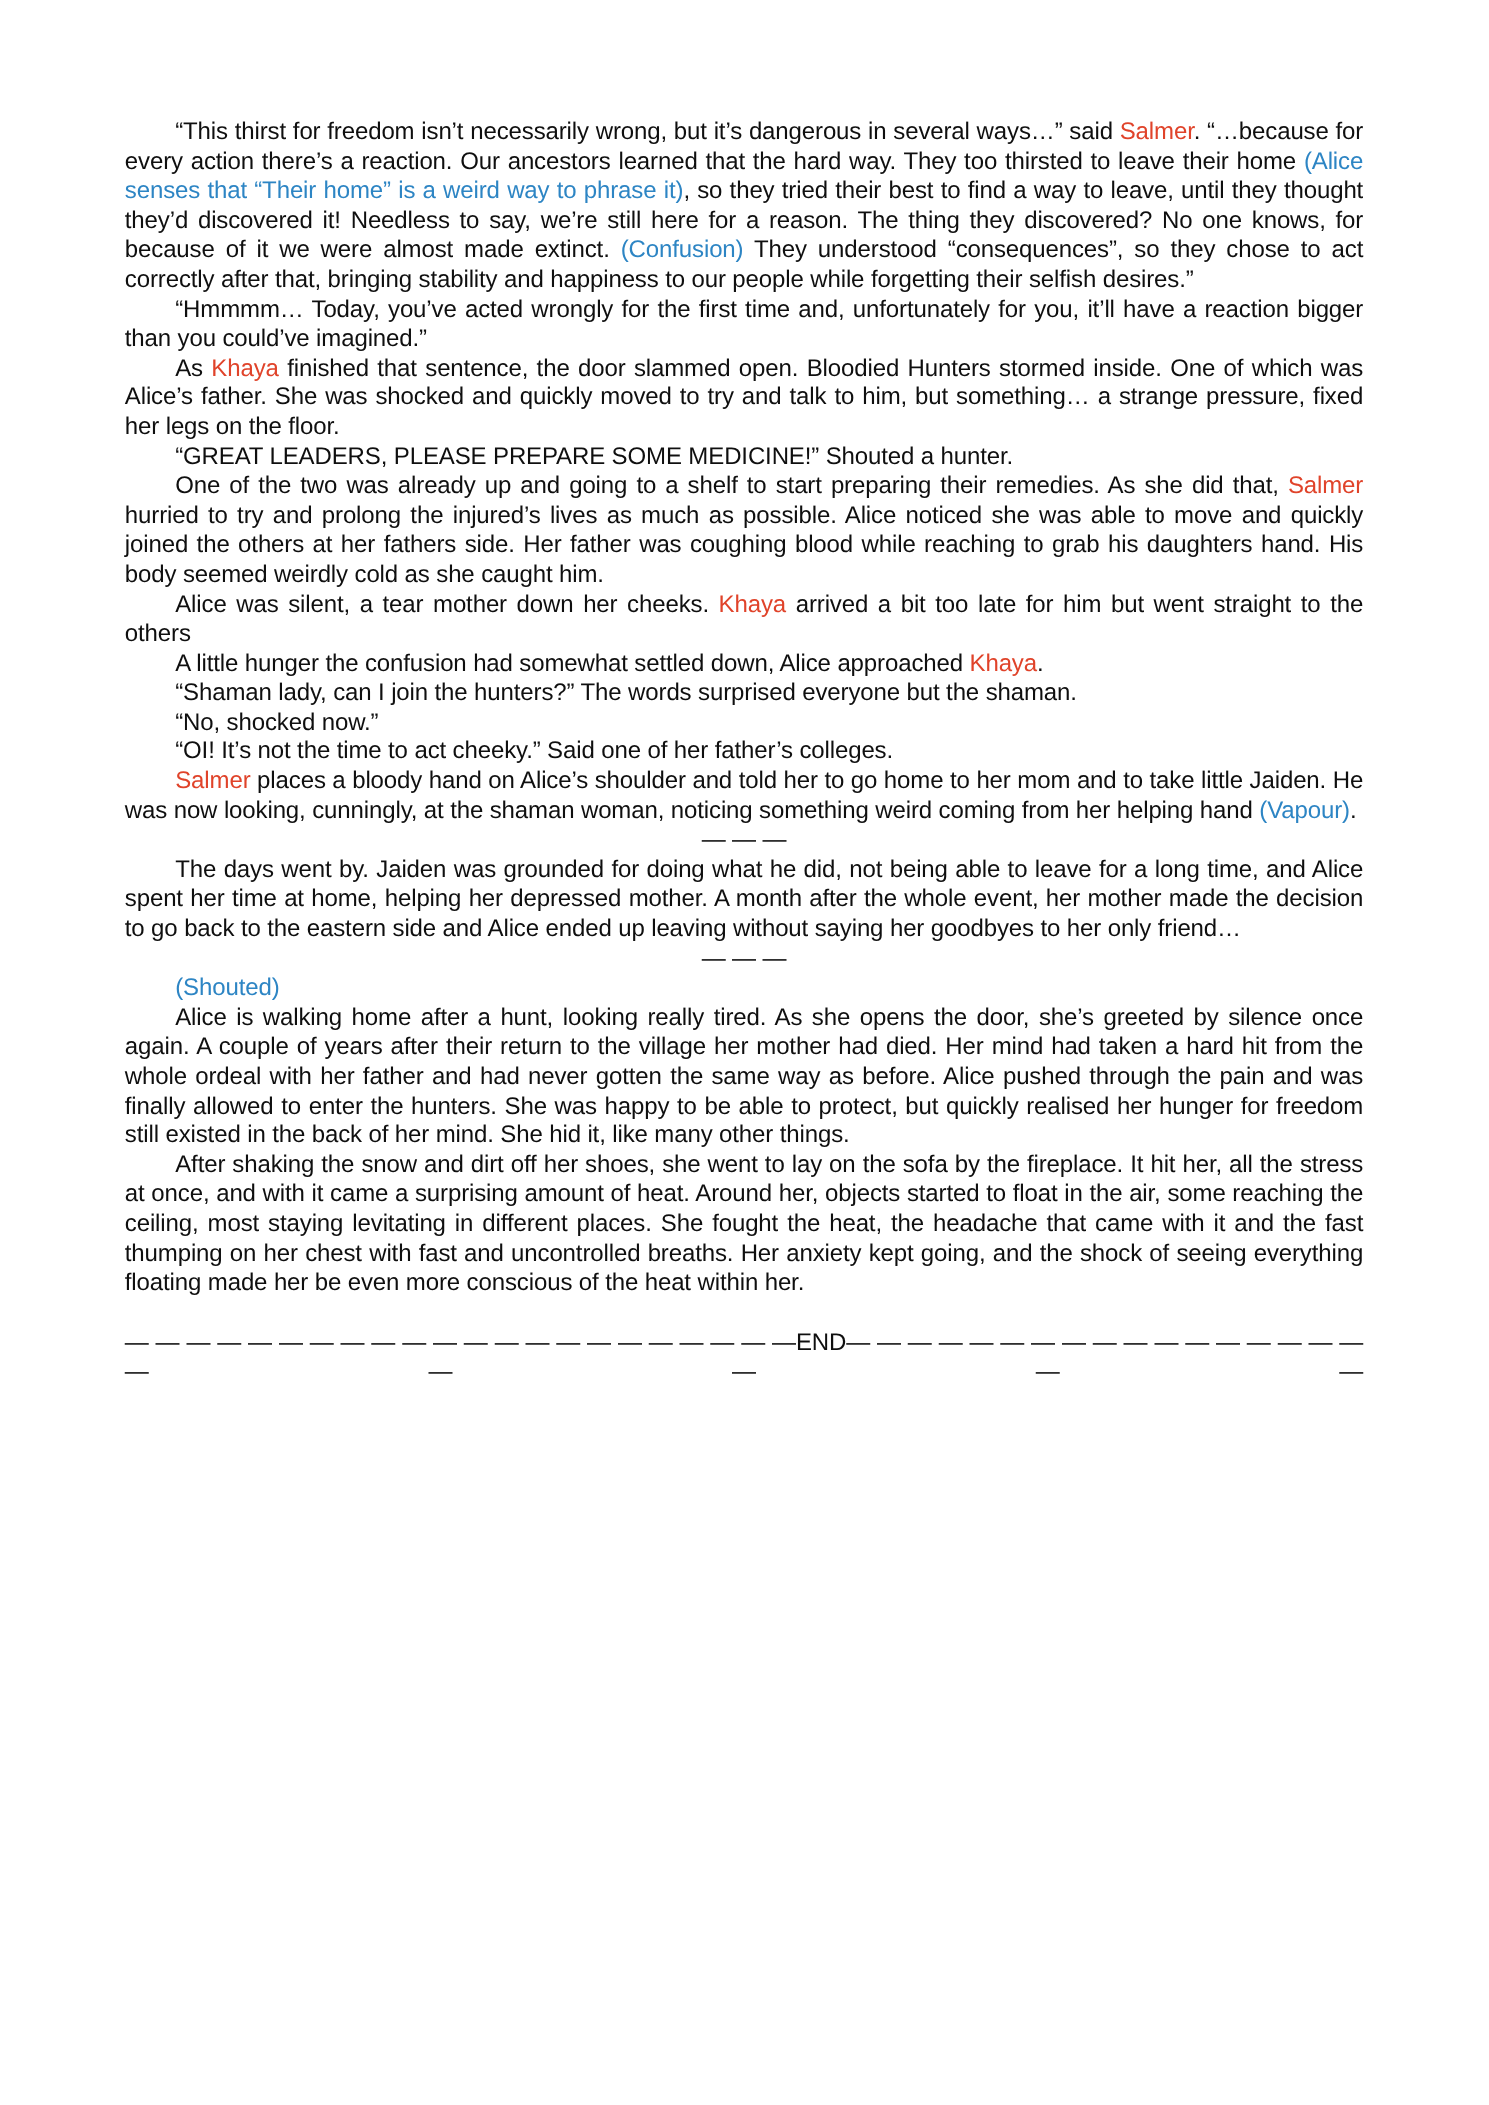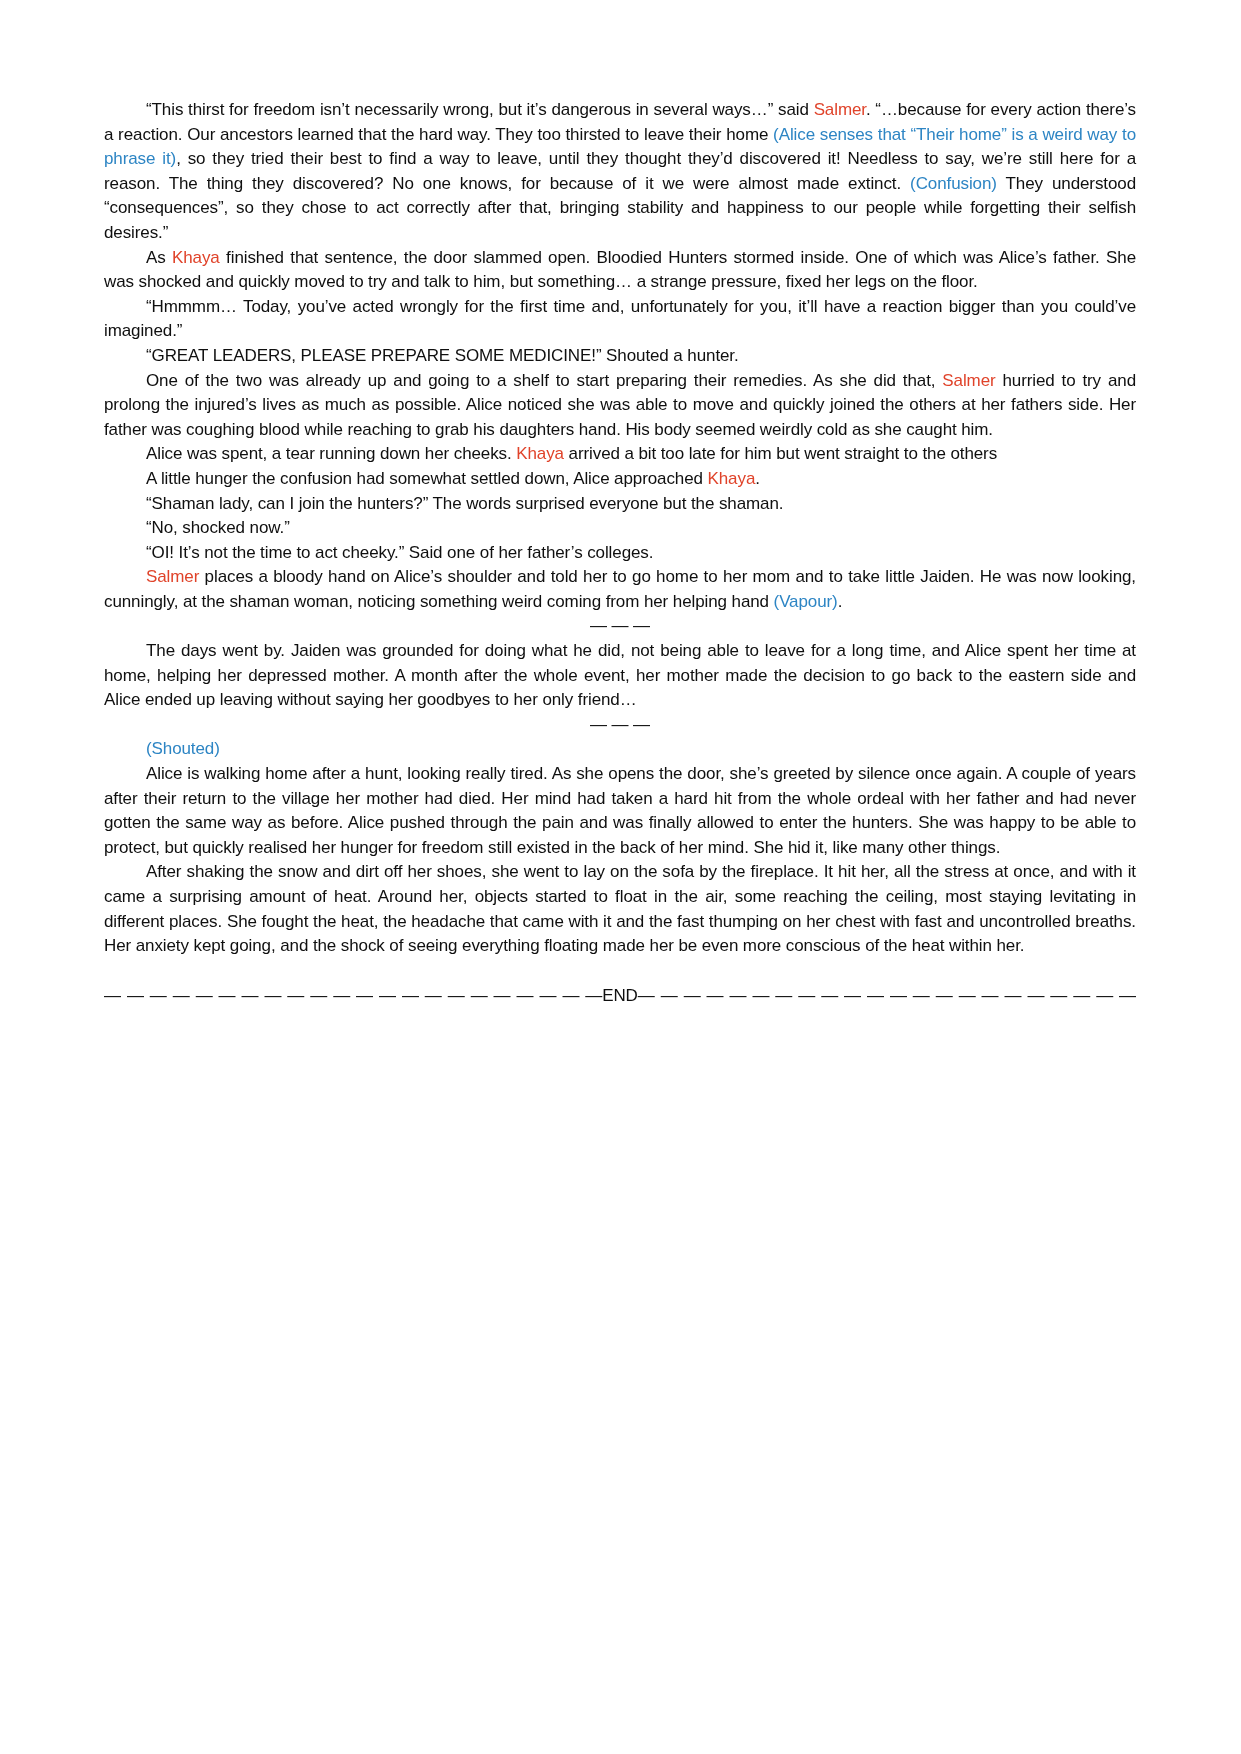--- a/index.html
+++ b/index.html
@@ -4,21 +4,21 @@
 <style>
   html, body { margin: 0; padding: 0; background: #ffffff; }
   body { width: 1241px; height: 1754px; position: relative; }
   .page {
     box-sizing: border-box;
     width: 1241px;
     height: 1487px;
     padding: 98px 105px 0 104px;
     background: #ffffff;
     font-family: "Liberation Sans", sans-serif;
-    font-size: 17px;
+    font-size: 20px;
     line-height: 24.6px;
     letter-spacing: -0.1px;
     color: #0f0f0f;
     overflow: hidden;
   }
   .para {
     margin: 0;
     text-align: justify;
     text-indent: 42px;
   }
@@ -39,25 +39,25 @@
     color: #0f0f0f;
     white-space: normal;
   }
 </style>
 </head>
 <body>
 
 <main class="page">
   <section id="story">
       <p class="para"><span class="ink">“This thirst for freedom isn’t necessarily wrong, but it’s dangerous in several ways…” said </span><span class="red">Salmer</span><span class="ink">. “…because for every action there’s a reaction. Our ancestors learned that the hard way. They too thirsted to leave their home </span><span class="blue">(Alice senses that “Their home” is a weird way to phrase it)</span><span class="ink">, so they tried their best to find a way to leave, until they thought they’d discovered it! Needless to say, we’re still here for a reason. The thing they discovered? No one knows, for because of it we were almost made extinct. </span><span class="blue">(Confusion)</span><span class="ink"> They understood “consequences”, so they chose to act correctly after that, bringing stability and happiness to our people while forgetting their selfish desires.”</span></p>
+      <p class="para"><span class="ink">“Hmmmm… Today, you’ve acted wrongly for the first time and, unfortunately for you, it’ll have a reaction bigger than you could’ve imagined.”</span></p>
       <p class="para"><span class="ink">As </span><span class="red">Khaya</span><span class="ink"> finished that sentence, the door slammed open. Bloodied Hunters stormed inside. One of which was Alice’s father. She was shocked and quickly moved to try and talk to him, but something… a strange pressure, fixed her legs on the floor.</span></p>
-      <p class="para"><span class="ink">“Hmmmm… Today, you’ve acted wrongly for the first time and, unfortunately for you, it’ll have a reaction bigger than you could’ve imagined.”</span></p>
       <p class="para"><span class="ink">“GREAT LEADERS, PLEASE PREPARE SOME MEDICINE!” Shouted a hunter.</span></p>
       <p class="para"><span class="ink">One of the two was already up and going to a shelf to start preparing their remedies. As she did that, </span><span class="red">Salmer</span><span class="ink"> hurried to try and prolong the injured’s lives as much as possible. Alice noticed she was able to move and quickly joined the others at her fathers side. Her father was coughing blood while reaching to grab his daughters hand. His body seemed weirdly cold as she caught him.</span></p>
-      <p class="para"><span class="ink">Alice was spent, a tear running down her cheeks. </span><span class="red">Khaya</span><span class="ink"> arrived a bit too late for him but went straight to the others</span></p>
+      <p class="para"><span class="ink">Alice was silent, a tear mother down her cheeks. </span><span class="red">Khaya</span><span class="ink"> arrived a bit too late for him but went straight to the others</span></p>
       <p class="para"><span class="ink">A little hunger the confusion had somewhat settled down, Alice approached </span><span class="red">Khaya</span><span class="ink">.</span></p>
       <p class="para"><span class="ink">“Shaman lady, can I join the hunters?” The words surprised everyone but the shaman.</span></p>
       <p class="para"><span class="ink">“No, shocked now.”</span></p>
       <p class="para"><span class="ink">“OI! It’s not the time to act cheeky.” Said one of her father’s colleges.</span></p>
       <p class="para"><span class="red">Salmer</span><span class="ink"> places a bloody hand on Alice’s shoulder and told her to go home to her mom and to take little Jaiden. He was now looking, cunningly, at the shaman woman, noticing something weird coming from her helping hand </span><span class="blue">(Vapour)</span><span class="ink">.</span></p>
       <p class="divider">— — —</p>
       <p class="para"><span class="ink">The days went by. Jaiden was grounded for doing what he did, not being able to leave for a long time, and Alice spent her time at home, helping her depressed mother. A month after the whole event, her mother made the decision to go back to the eastern side and Alice ended up leaving without saying her goodbyes to her only friend…</span></p>
       <p class="divider">— — —</p>
       <p class="para"><span class="blue">(Shouted)</span></p>
       <p class="para"><span class="ink">Alice is walking home after a hunt, looking really tired. As she opens the door, she’s greeted by silence once again. A couple of years after their return to the village her mother had died. Her mind had taken a hard hit from the whole ordeal with her father and had never gotten the same way as before. Alice pushed through the pain and was finally allowed to enter the hunters. She was happy to be able to protect, but quickly realised her hunger for freedom still existed in the back of her mind. She hid it, like many other things.</span></p>

